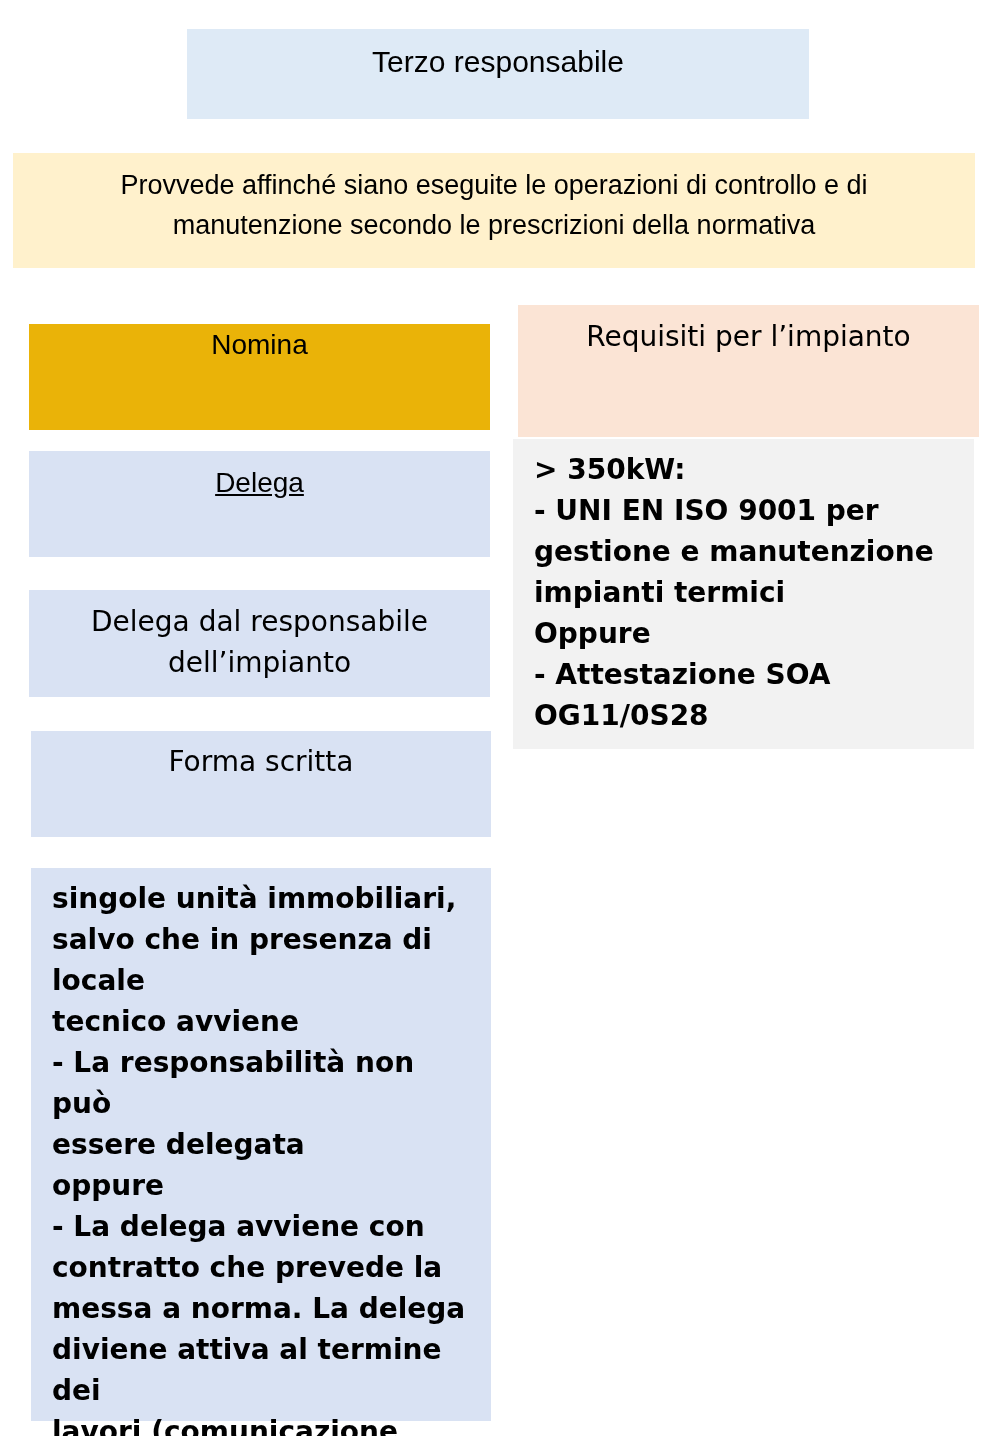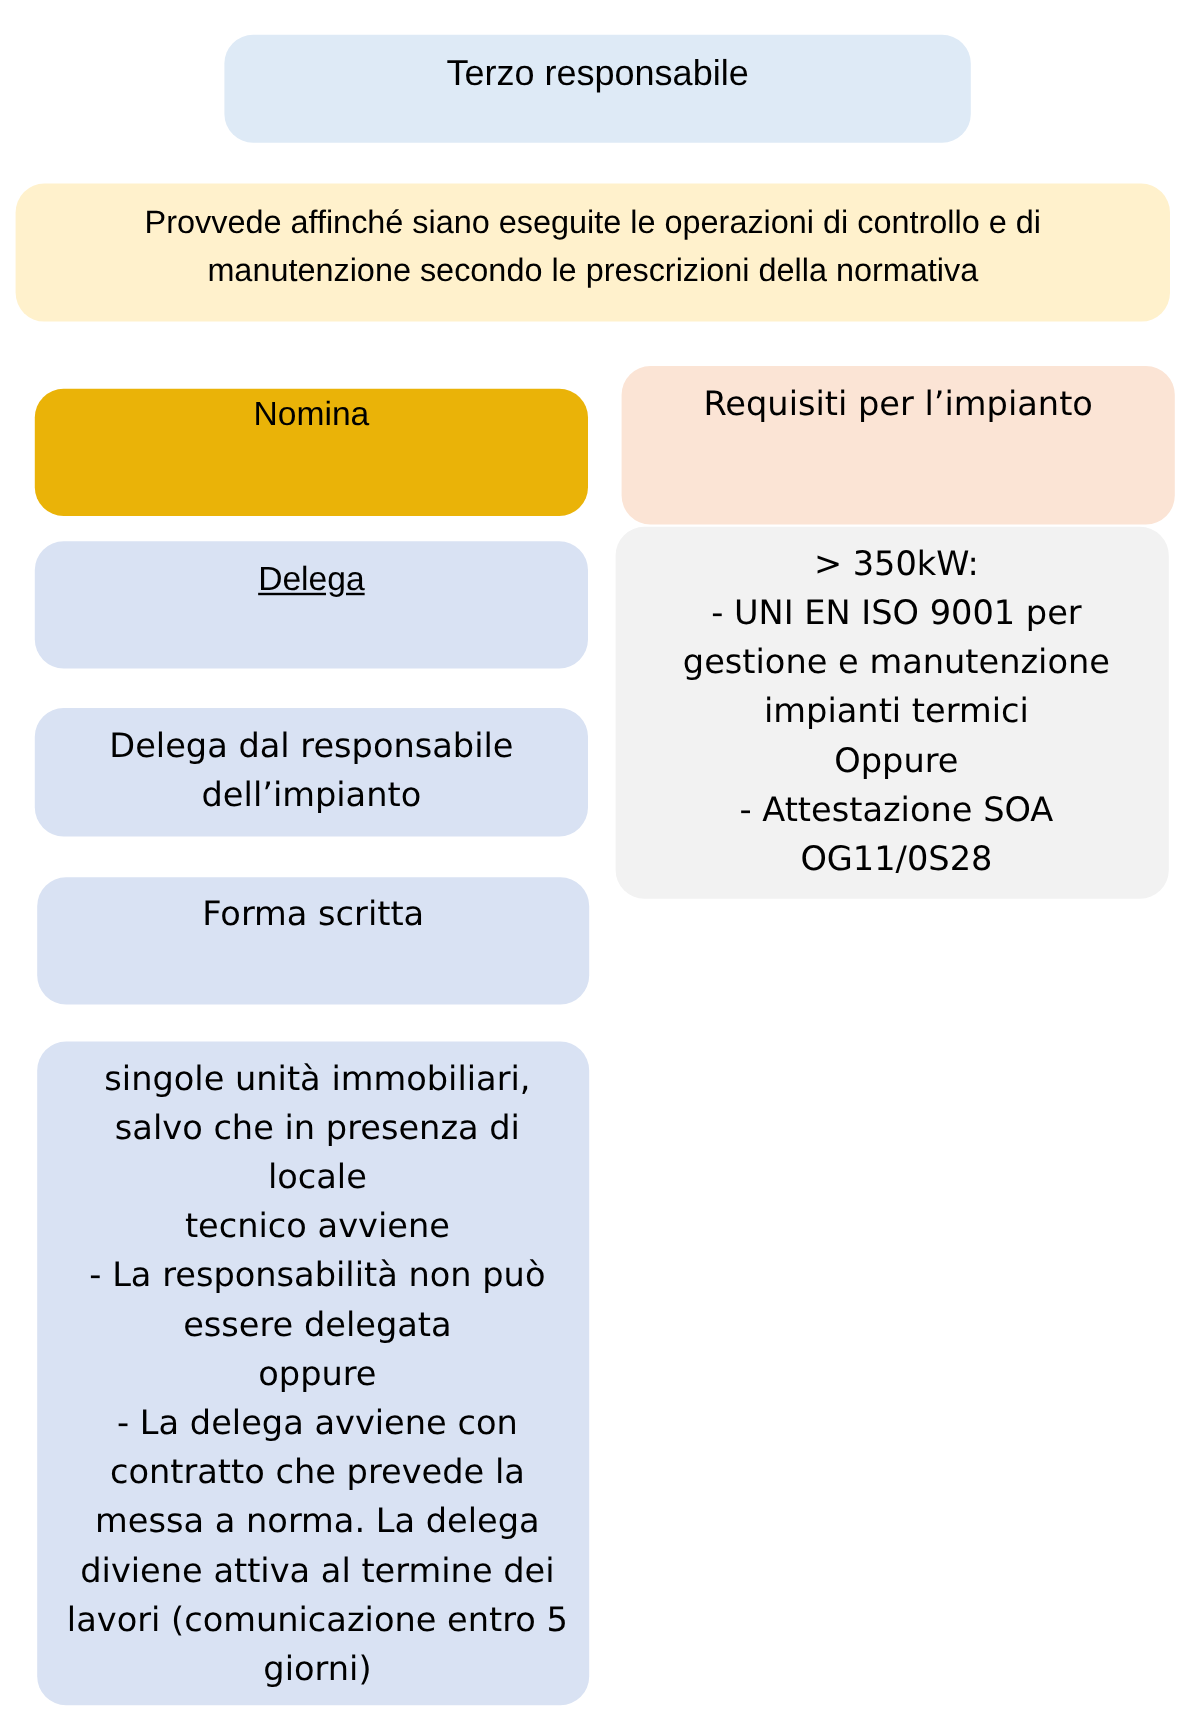--- a/index.html
+++ b/index.html
@@ -1,23 +1,23 @@
 <!DOCTYPE html>
 <html><head>
   <meta charset="utf-8">
   <style>
     html, body { margin: 0; padding: 0; }
     body {
       width: 981px; height: 1436px; background: #ffffff; position: relative;
       font-family: "DejaVu Sans", "Liberation Sans", sans-serif;
       color: #000;
     }
-    .box { position: absolute; box-sizing: border-box; font-size: 28px; line-height: 41px; border-radius: 24px; }
+    .box { position: absolute; box-sizing: border-box; font-size: 28px; line-height: 41px; }
     .center { text-align: center; }
-    .left { text-align: center; padding-left: 21px; padding-right: 14px; }
+    .left { text-align: left; padding-left: 21px; padding-right: 14px; font-weight: bold; }
     .line { display: block; }
     #title-box { left: 187px; top: 29px; width: 622px; height: 90px; background: #deeaf6; padding-top: 12px; font-family: "Liberation Sans", sans-serif; font-size: 30px; }
     #desc-box { left: 13px; top: 153px; width: 962px; height: 115px; background: #fff1cc; padding-top: 12px; font-family: "Liberation Sans", sans-serif; font-size: 27px; line-height: 40px; }
     #nomina-box { left: 29px; top: 324px; width: 461px; height: 106px; background: #eab308; font-family: "Liberation Sans", sans-serif; }
     #requisiti-box { left: 518px; top: 305px; width: 461px; height: 132px; background: #fbe4d5; padding-top: 11px; }
     #delega-box { left: 29px; top: 451px; width: 461px; height: 106px; background: #d9e2f3; padding-top: 11px; font-family: "Liberation Sans", sans-serif; text-decoration: underline; }
     #delega-dal-box { left: 29px; top: 590px; width: 461px; height: 107px; background: #d9e2f3; padding-top: 11px; }
     #forma-box { left: 31px; top: 731px; width: 460px; height: 106px; background: #d9e2f3; padding-top: 10px; }
     #requisiti-detail-box { left: 513px; top: 439px; width: 461px; height: 310px; background: #f2f2f2; padding-top: 10px; }
     #note-box { left: 31px; top: 868px; width: 460px; height: 553px; background: #d9e2f3; padding-top: 10px; }

